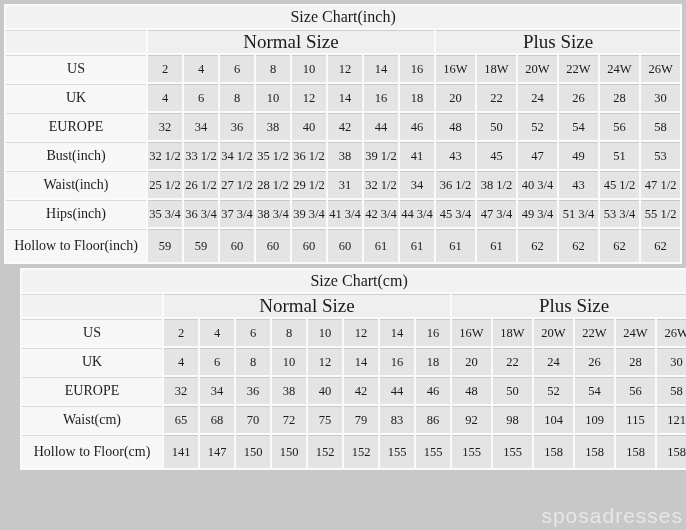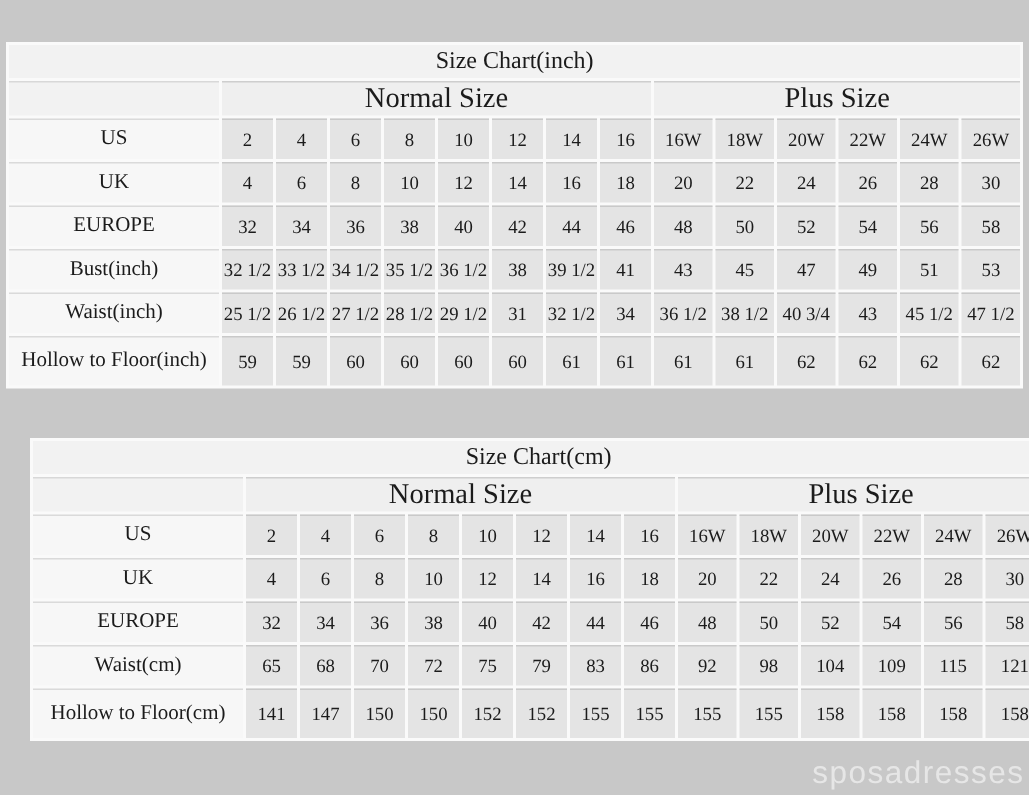--- a/index.html
+++ b/index.html
@@ -14,21 +14,20 @@
   .table-block { position: absolute; left: 4px; width: 678px; }
   #table-block-0 { top: 4px; }
   #table-block-1 { top: 268px; padding-left: 16px; }
 
   table.size-table {
     border-collapse: separate;
     border-spacing: 2px;
     table-layout: fixed;
     width: 678px;
     background: #fafafa;
-    margin-top: 24px;
   }
   table.size-table td, table.size-table th {
     padding: 0;
     margin: 0;
     text-align: center;
     vertical-align: middle;
     white-space: nowrap;
     overflow: hidden;
   }
   .title-cell {
@@ -183,20 +182,37 @@
           <td class="data-cell">29 1/2</td>
           <td class="data-cell">31</td>
           <td class="data-cell">32 1/2</td>
           <td class="data-cell">34</td>
           <td class="data-cell">36 1/2</td>
           <td class="data-cell">38 1/2</td>
           <td class="data-cell">40 3/4</td>
           <td class="data-cell">43</td>
           <td class="data-cell">45 1/2</td>
           <td class="data-cell">47 1/2</td>
+        </tr>
+        <tr>
+          <th class="row-label">Hips(inch)</th>
+          <td class="data-cell">35 3/4</td>
+          <td class="data-cell">36 3/4</td>
+          <td class="data-cell">37 3/4</td>
+          <td class="data-cell">38 3/4</td>
+          <td class="data-cell">39 3/4</td>
+          <td class="data-cell">41 3/4</td>
+          <td class="data-cell">42 3/4</td>
+          <td class="data-cell">44 3/4</td>
+          <td class="data-cell">45 3/4</td>
+          <td class="data-cell">47 3/4</td>
+          <td class="data-cell">49 3/4</td>
+          <td class="data-cell">51 3/4</td>
+          <td class="data-cell">53 3/4</td>
+          <td class="data-cell">55 1/2</td>
         </tr>
         <tr class="tall-row">
           <th class="row-label">Hollow to Floor(inch)</th>
           <td class="data-cell">59</td>
           <td class="data-cell">59</td>
           <td class="data-cell">60</td>
           <td class="data-cell">60</td>
           <td class="data-cell">60</td>
           <td class="data-cell">60</td>
           <td class="data-cell">61</td>

